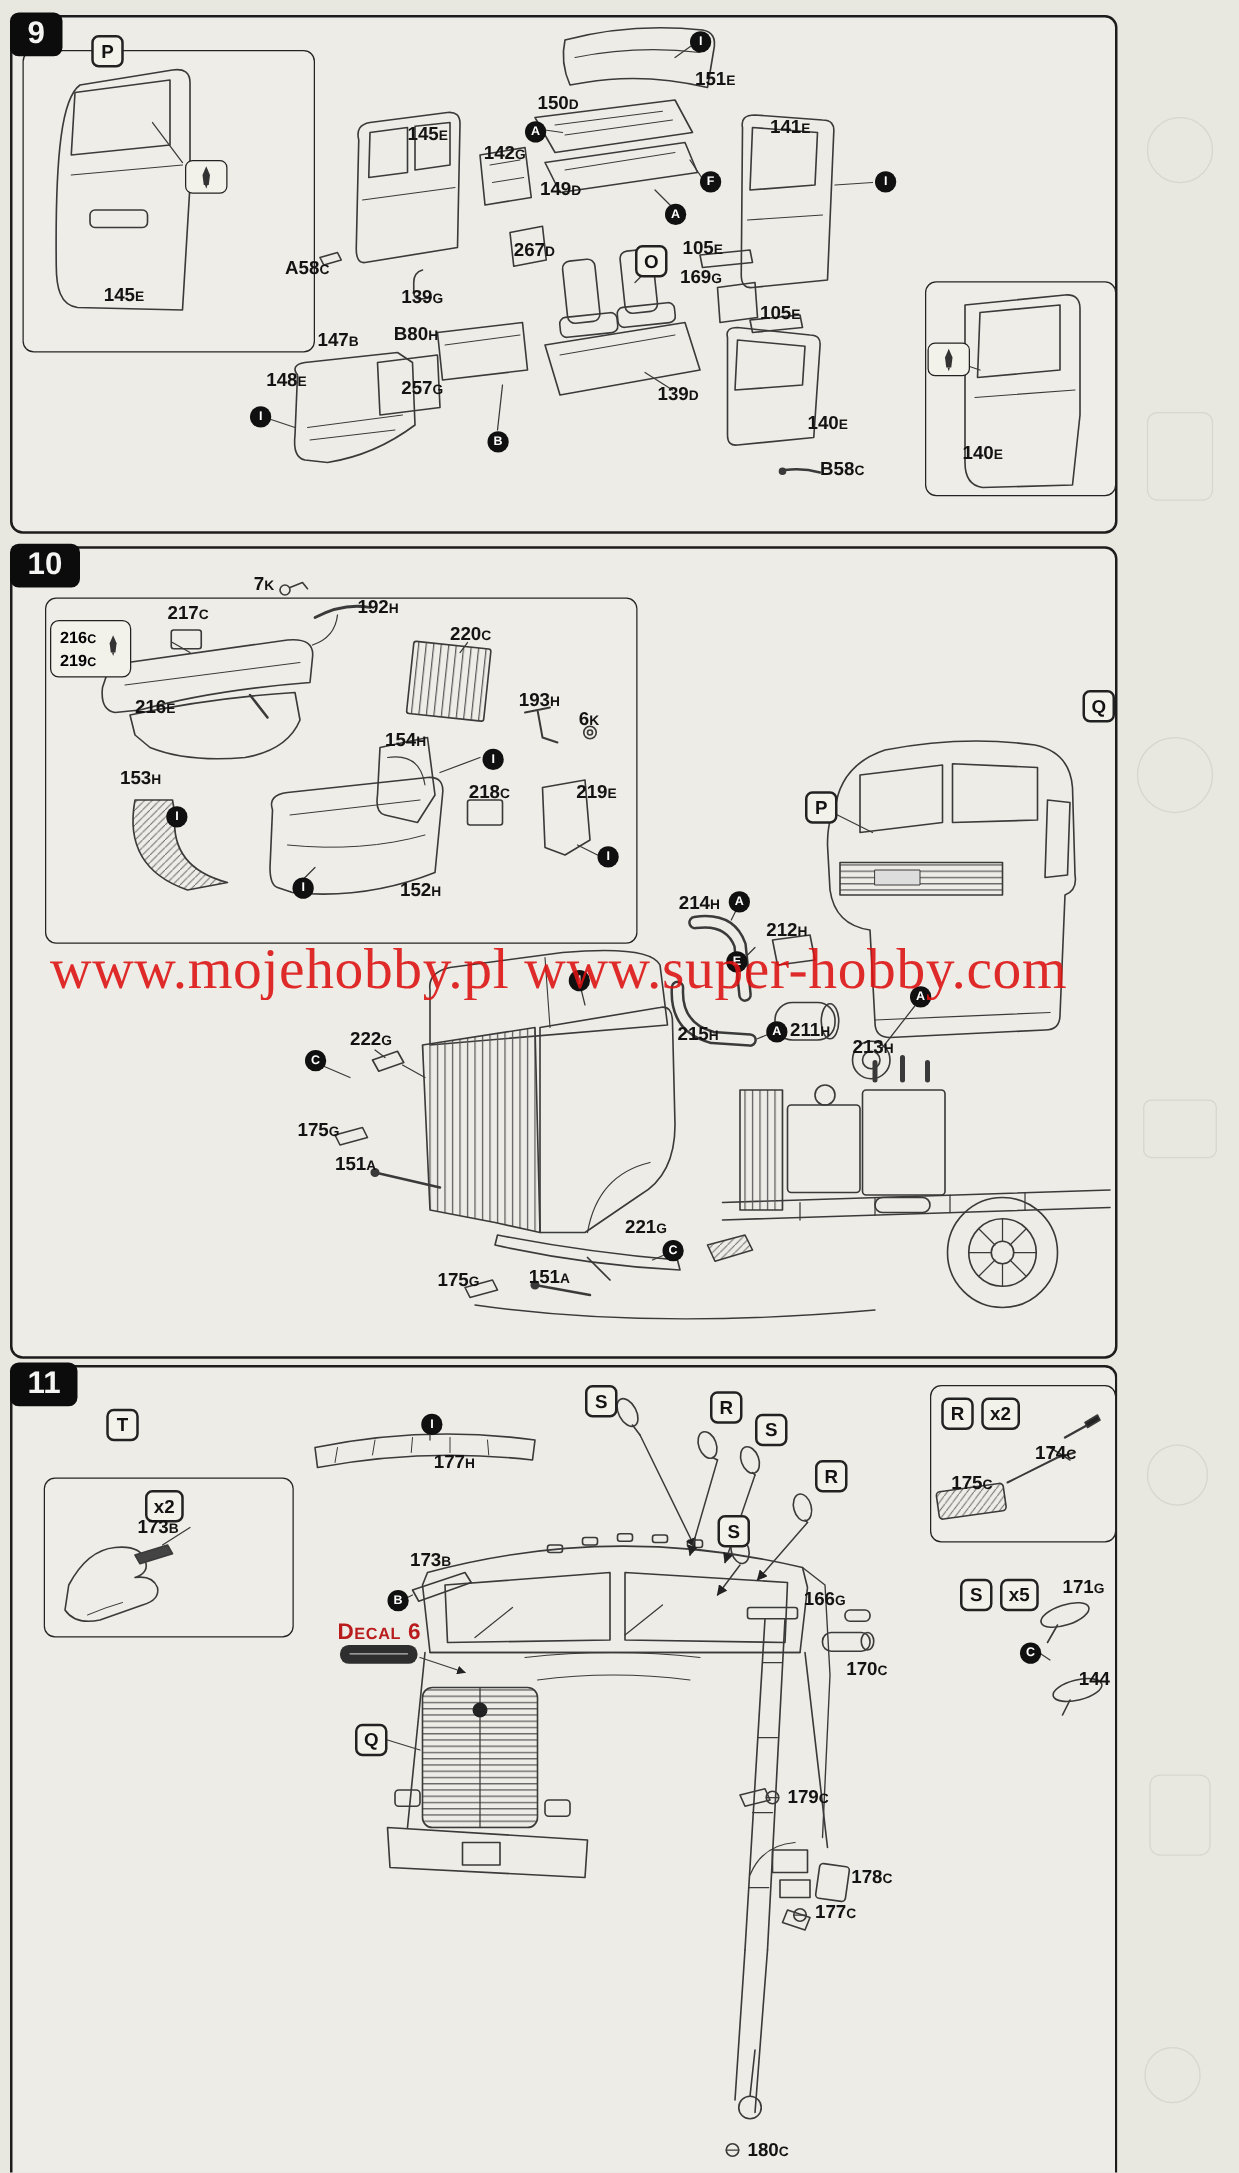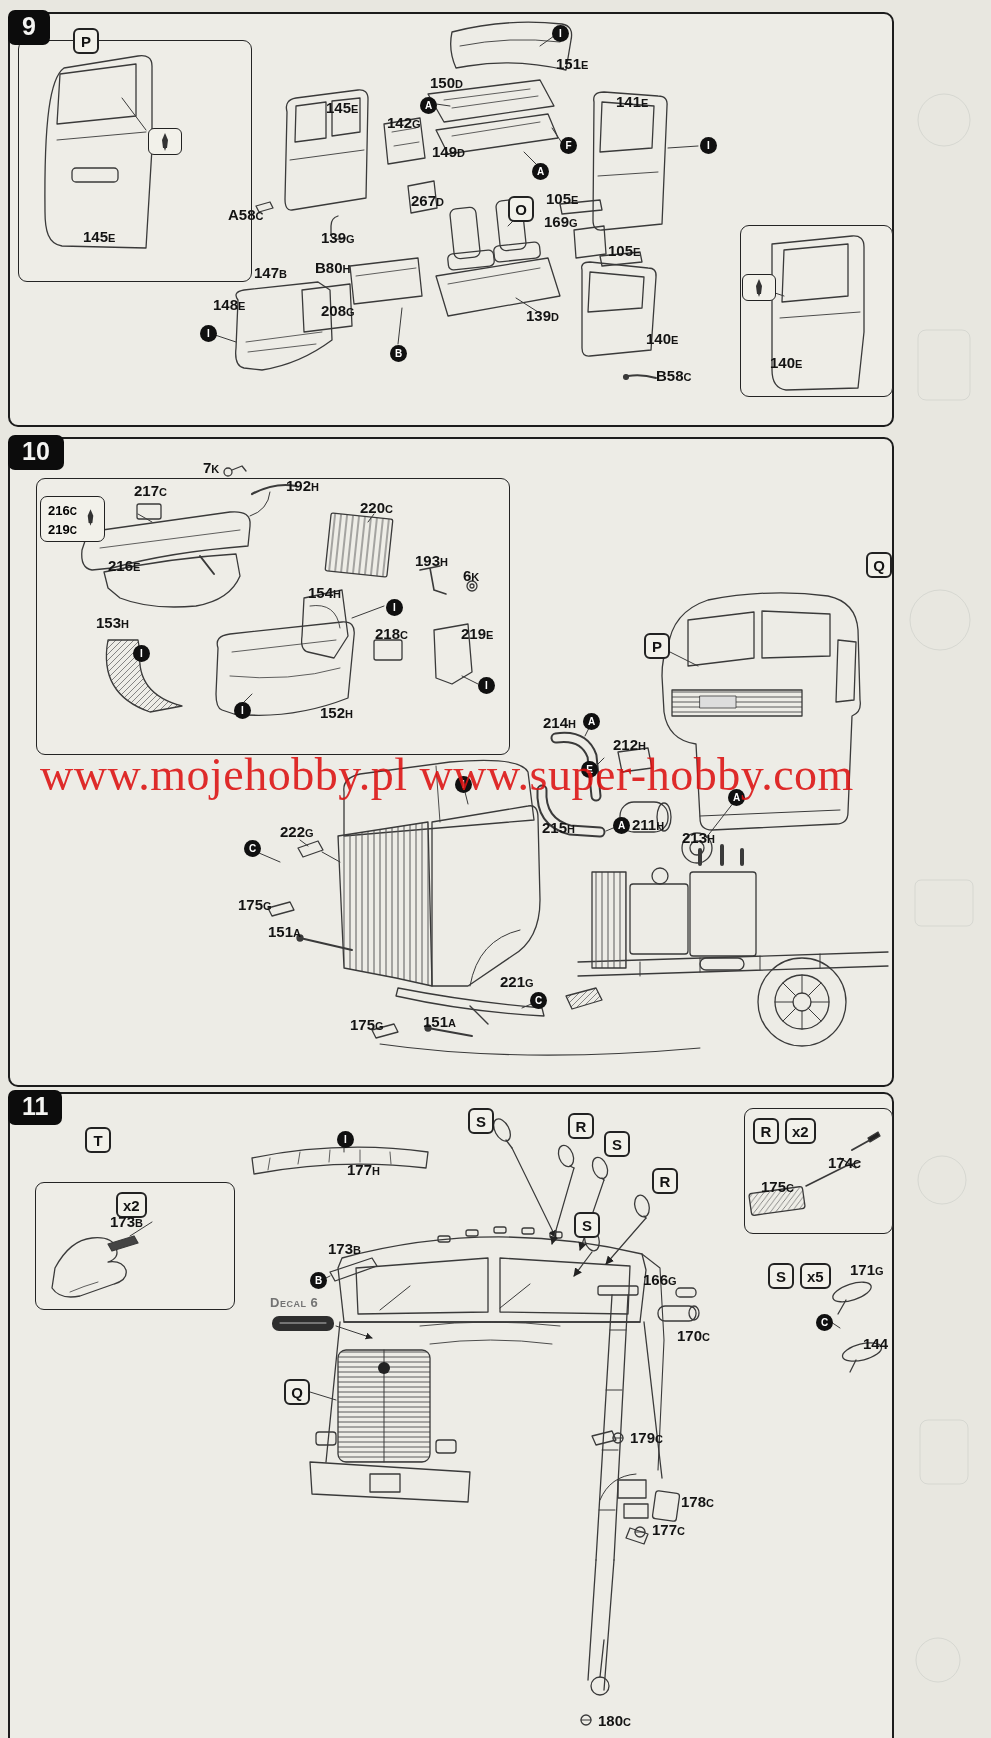--- a/index.html
+++ b/index.html
@@ -15,21 +15,21 @@
   .lbox{position:absolute;z-index:6;min-width:26px;height:26px;padding:0 5px;border:2px solid #222;border-radius:6px;background:#f2f1ea;display:flex;align-items:center;justify-content:center;font-weight:bold;font-size:15px;color:#131313}
   .circ{position:absolute;z-index:6;width:17px;height:17px;border-radius:50%;background:#101010;color:#fff;display:flex;align-items:center;justify-content:center;font-size:10px;font-weight:bold}
   .part{position:absolute;z-index:6;white-space:nowrap;color:#131313}
   .pn{font-size:15px;font-weight:bold}
   .ps{font-size:11px;font-weight:bold}
   .penbox{position:absolute;z-index:6;width:34px;height:27px;border:1.7px solid #222;border-radius:6px;background:#f2f1ea;display:flex;align-items:center;justify-content:center}
   .combo{position:absolute;z-index:6;border:1.7px solid #222;border-radius:7px;background:#f2f1ea;display:flex;align-items:center;padding:3px 7px;gap:7px}
   .combo .col{display:flex;flex-direction:column;line-height:1.2}
   .combo .pn{font-size:13px}
   .combo .ps{font-size:10px}
-  .decal-label{position:absolute;z-index:6;font-size:13px;font-weight:bold;font-variant:small-caps;letter-spacing:.5px;color:#737373}
+  .decal-label{position:absolute;z-index:6;font-size:18px;font-weight:bold;font-variant:small-caps;letter-spacing:.5px;color:#b91c1c}
   .watermark{position:absolute;left:40px;top:748px;z-index:9;font-family:"Liberation Serif",serif;font-size:46px;color:#dd1111;opacity:.88;white-space:nowrap;letter-spacing:.5px}
 </style>
 </head>
 <body>
 
 <div class="panel" id="panel9"></div>
 <div class="panel" id="panel10"></div>
 <div class="panel" id="panel11"></div>
 
 <div class="inset" style="left:18px;top:40px;width:234px;height:242px"></div>
@@ -387,21 +387,21 @@
 <span class="part" style="left:616px;top:93px"><span class="pn">141</span><span class="ps">E</span></span>
 <span class="part" style="left:432px;top:143px"><span class="pn">149</span><span class="ps">D</span></span>
 <span class="part" style="left:546px;top:190px"><span class="pn">105</span><span class="ps">E</span></span>
 <span class="part" style="left:544px;top:213px"><span class="pn">169</span><span class="ps">G</span></span>
 <span class="part" style="left:411px;top:192px"><span class="pn">267</span><span class="ps">D</span></span>
 <span class="part" style="left:228px;top:206px"><span class="pn">A58</span><span class="ps">C</span></span>
 <span class="part" style="left:321px;top:229px"><span class="pn">139</span><span class="ps">G</span></span>
 <span class="part" style="left:254px;top:264px"><span class="pn">147</span><span class="ps">B</span></span>
 <span class="part" style="left:315px;top:259px"><span class="pn">B80</span><span class="ps">H</span></span>
 <span class="part" style="left:213px;top:296px"><span class="pn">148</span><span class="ps">E</span></span>
-<span class="part" style="left:321px;top:302px"><span class="pn">208</span><span class="ps">G</span></span>
+<span class="part" style="left:321px;top:302px"><span class="pn">257</span><span class="ps">G</span></span>
 <span class="part" style="left:526px;top:307px"><span class="pn">139</span><span class="ps">D</span></span>
 <span class="part" style="left:608px;top:242px"><span class="pn">105</span><span class="ps">E</span></span>
 <span class="part" style="left:646px;top:330px"><span class="pn">140</span><span class="ps">E</span></span>
 <span class="part" style="left:656px;top:367px"><span class="pn">B58</span><span class="ps">C</span></span>
 <span class="part" style="left:770px;top:354px"><span class="pn">140</span><span class="ps">E</span></span>
 <span class="part" style="left:83px;top:228px"><span class="pn">145</span><span class="ps">E</span></span>
 
 <span class="part" style="left:203px;top:459px"><span class="pn">7</span><span class="ps">K</span></span>
 <span class="part" style="left:286px;top:477px"><span class="pn">192</span><span class="ps">H</span></span>
 <span class="part" style="left:134px;top:482px"><span class="pn">217</span><span class="ps">C</span></span>

